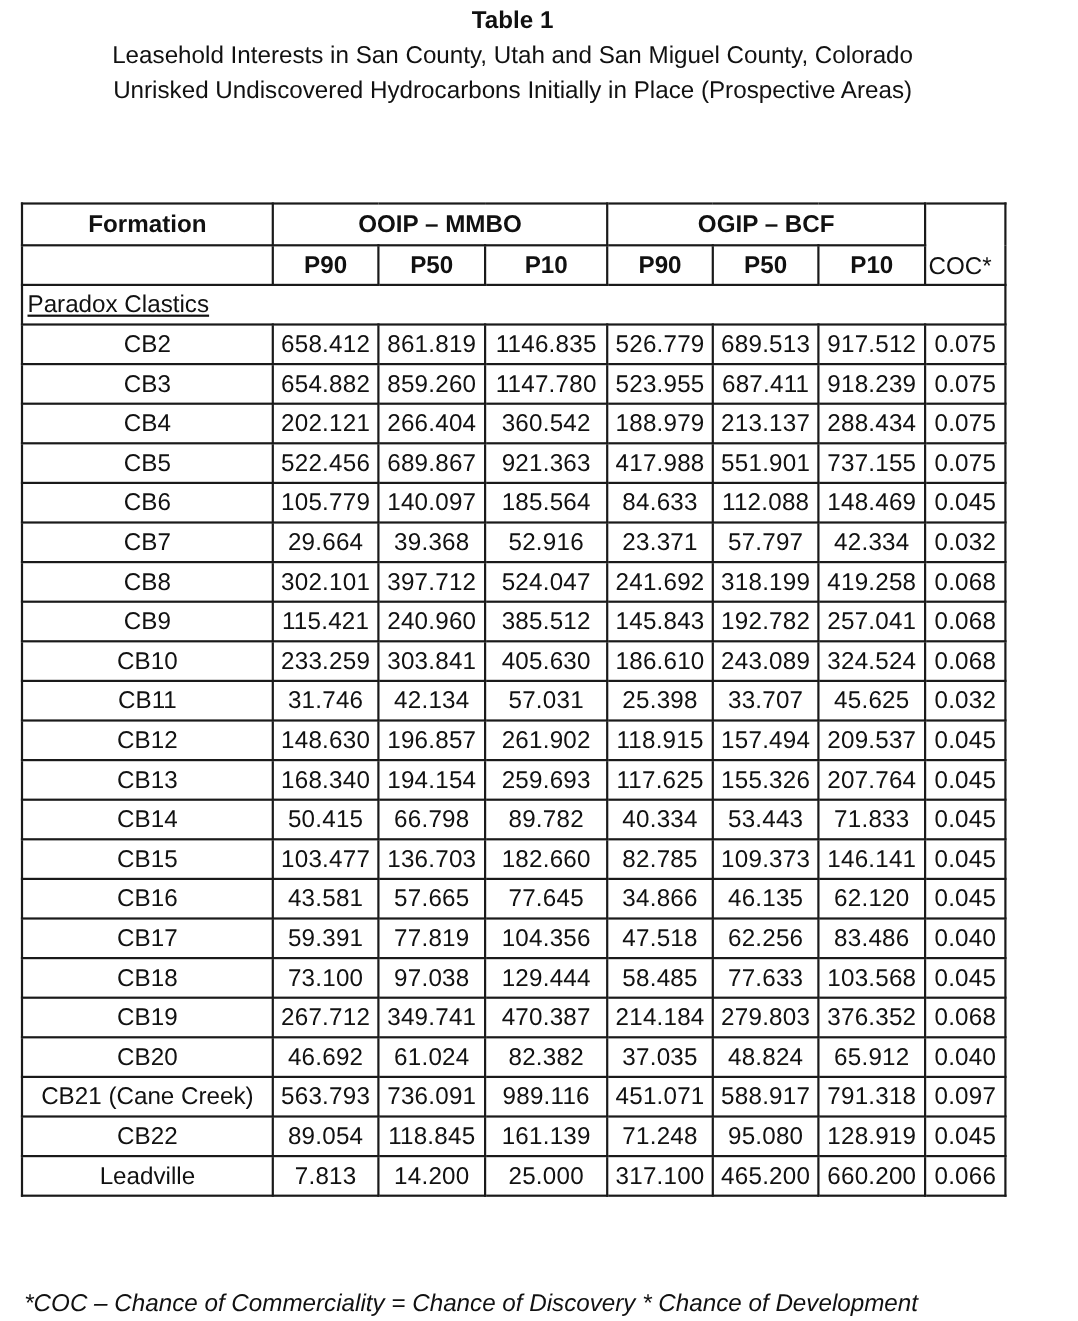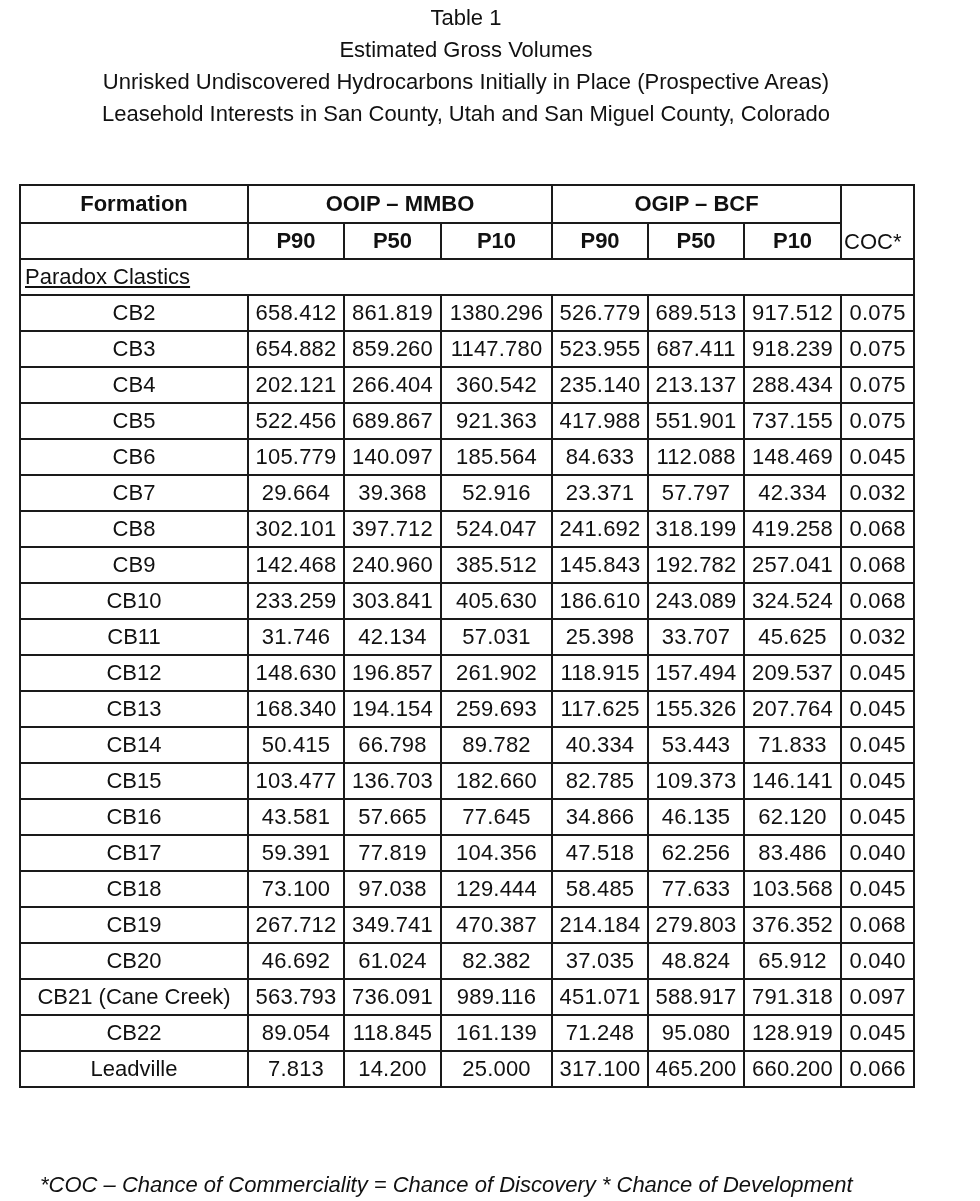--- a/index.html
+++ b/index.html
@@ -2,49 +2,48 @@
 <html><head>
 <meta charset="utf-8">
 <style>
   html, body { margin: 0; padding: 0; background: #ffffff; }
   body {
     width: 980px; height: 1201px; position: relative; overflow: hidden;
     font-family: "Liberation Sans", sans-serif; color: #111;
   }
   .titles { position: absolute; left: 0; top: 2px; width: 932px; text-align: center; }
   .titles div { font-size: 22px; line-height: 32px; }
-  .titles .b { font-weight: normal; }
+  .titles .b { font-weight: bold; }
   table {
     position: absolute; left: 19px; top: 184px;
     border-collapse: collapse; table-layout: fixed;
     width: 894px;
   }
   td, th {
     border: 2px solid #1a1a1a; padding: 0; font-size: 22px;
     text-align: center; white-space: nowrap; overflow: hidden;
     height: 34px; line-height: 34px;
   }
   th { font-weight: bold; }
   td.num { letter-spacing: 0.2px; }
   tr.hdr1 th { height: 36px; }
   tr.section td { text-align: left; padding-left: 4px; text-decoration: underline; }
   th.coc { font-weight: normal; text-align: left; padding-left: 2px; }
   .foot {
-    position: absolute; left: 40px; top: 1172px; font-size: 22px; font-style: italic;
+    position: absolute; left: 22px; top: 1172px; font-size: 22px; font-style: italic;
     white-space: nowrap;
   }
 </style>
 </head>
 <body>
 
 <div class="titles">
   <div class="b">Table 1</div>
-  <div class="b">Estimated Gross Volumes</div>
+  <div>Leasehold Interests in San County, Utah and San Miguel County, Colorado</div>
   <div>Unrisked Undiscovered Hydrocarbons Initially in Place (Prospective Areas)</div>
-  <div>Leasehold Interests in San County, Utah and San Miguel County, Colorado</div>
 </div>
 
 <table>
   <colgroup>
     <col style="width:228px">
       <col style="width:96px">
       <col style="width:97px">
       <col style="width:111px">
     <col style="width:96px">
       <col style="width:96px">
@@ -69,42 +68,42 @@
     </tr>
   </thead>
   <tbody id="tbody">
     <tr class="section">
       <td colspan="8">Paradox Clastics</td>
     </tr>
   <tr>
         <td>CB2</td>
         <td class="num">658.412</td>
         <td class="num">861.819</td>
-        <td class="num">1380.296</td>
+        <td class="num">1146.835</td>
         <td class="num">526.779</td>
         <td class="num">689.513</td>
         <td class="num">917.512</td>
         <td class="num">0.075</td>
       </tr>
       <tr>
         <td>CB3</td>
         <td class="num">654.882</td>
         <td class="num">859.260</td>
         <td class="num">1147.780</td>
         <td class="num">523.955</td>
         <td class="num">687.411</td>
         <td class="num">918.239</td>
         <td class="num">0.075</td>
       </tr>
       <tr>
         <td>CB4</td>
         <td class="num">202.121</td>
         <td class="num">266.404</td>
         <td class="num">360.542</td>
-        <td class="num">235.140</td>
+        <td class="num">188.979</td>
         <td class="num">213.137</td>
         <td class="num">288.434</td>
         <td class="num">0.075</td>
       </tr>
       <tr>
         <td>CB5</td>
         <td class="num">522.456</td>
         <td class="num">689.867</td>
         <td class="num">921.363</td>
         <td class="num">417.988</td>
@@ -137,21 +136,21 @@
         <td class="num">302.101</td>
         <td class="num">397.712</td>
         <td class="num">524.047</td>
         <td class="num">241.692</td>
         <td class="num">318.199</td>
         <td class="num">419.258</td>
         <td class="num">0.068</td>
       </tr>
       <tr>
         <td>CB9</td>
-        <td class="num">142.468</td>
+        <td class="num">115.421</td>
         <td class="num">240.960</td>
         <td class="num">385.512</td>
         <td class="num">145.843</td>
         <td class="num">192.782</td>
         <td class="num">257.041</td>
         <td class="num">0.068</td>
       </tr>
       <tr>
         <td>CB10</td>
         <td class="num">233.259</td>

